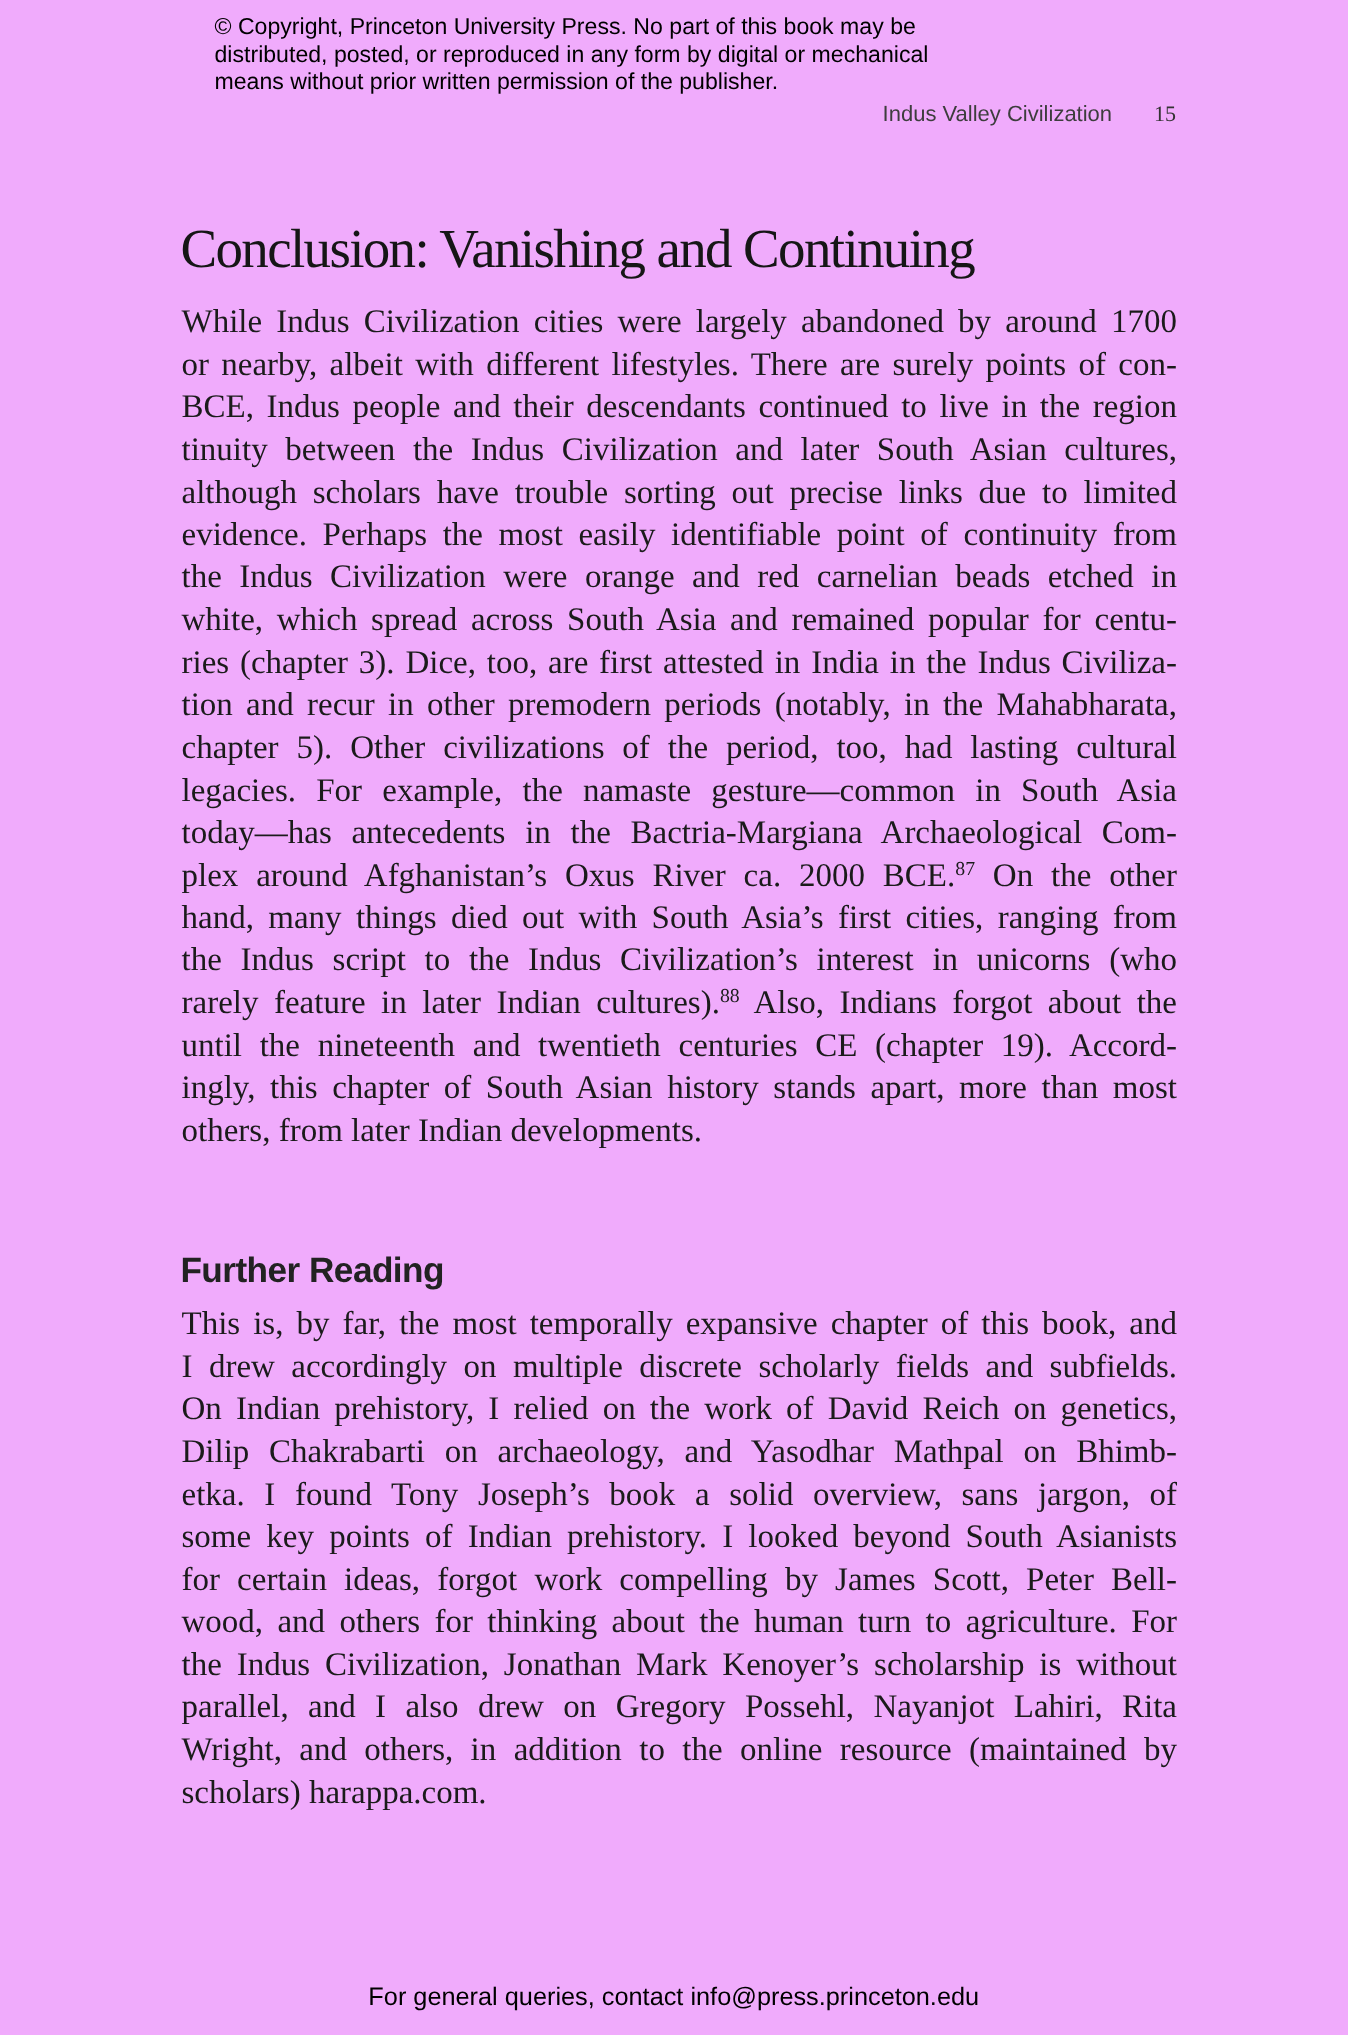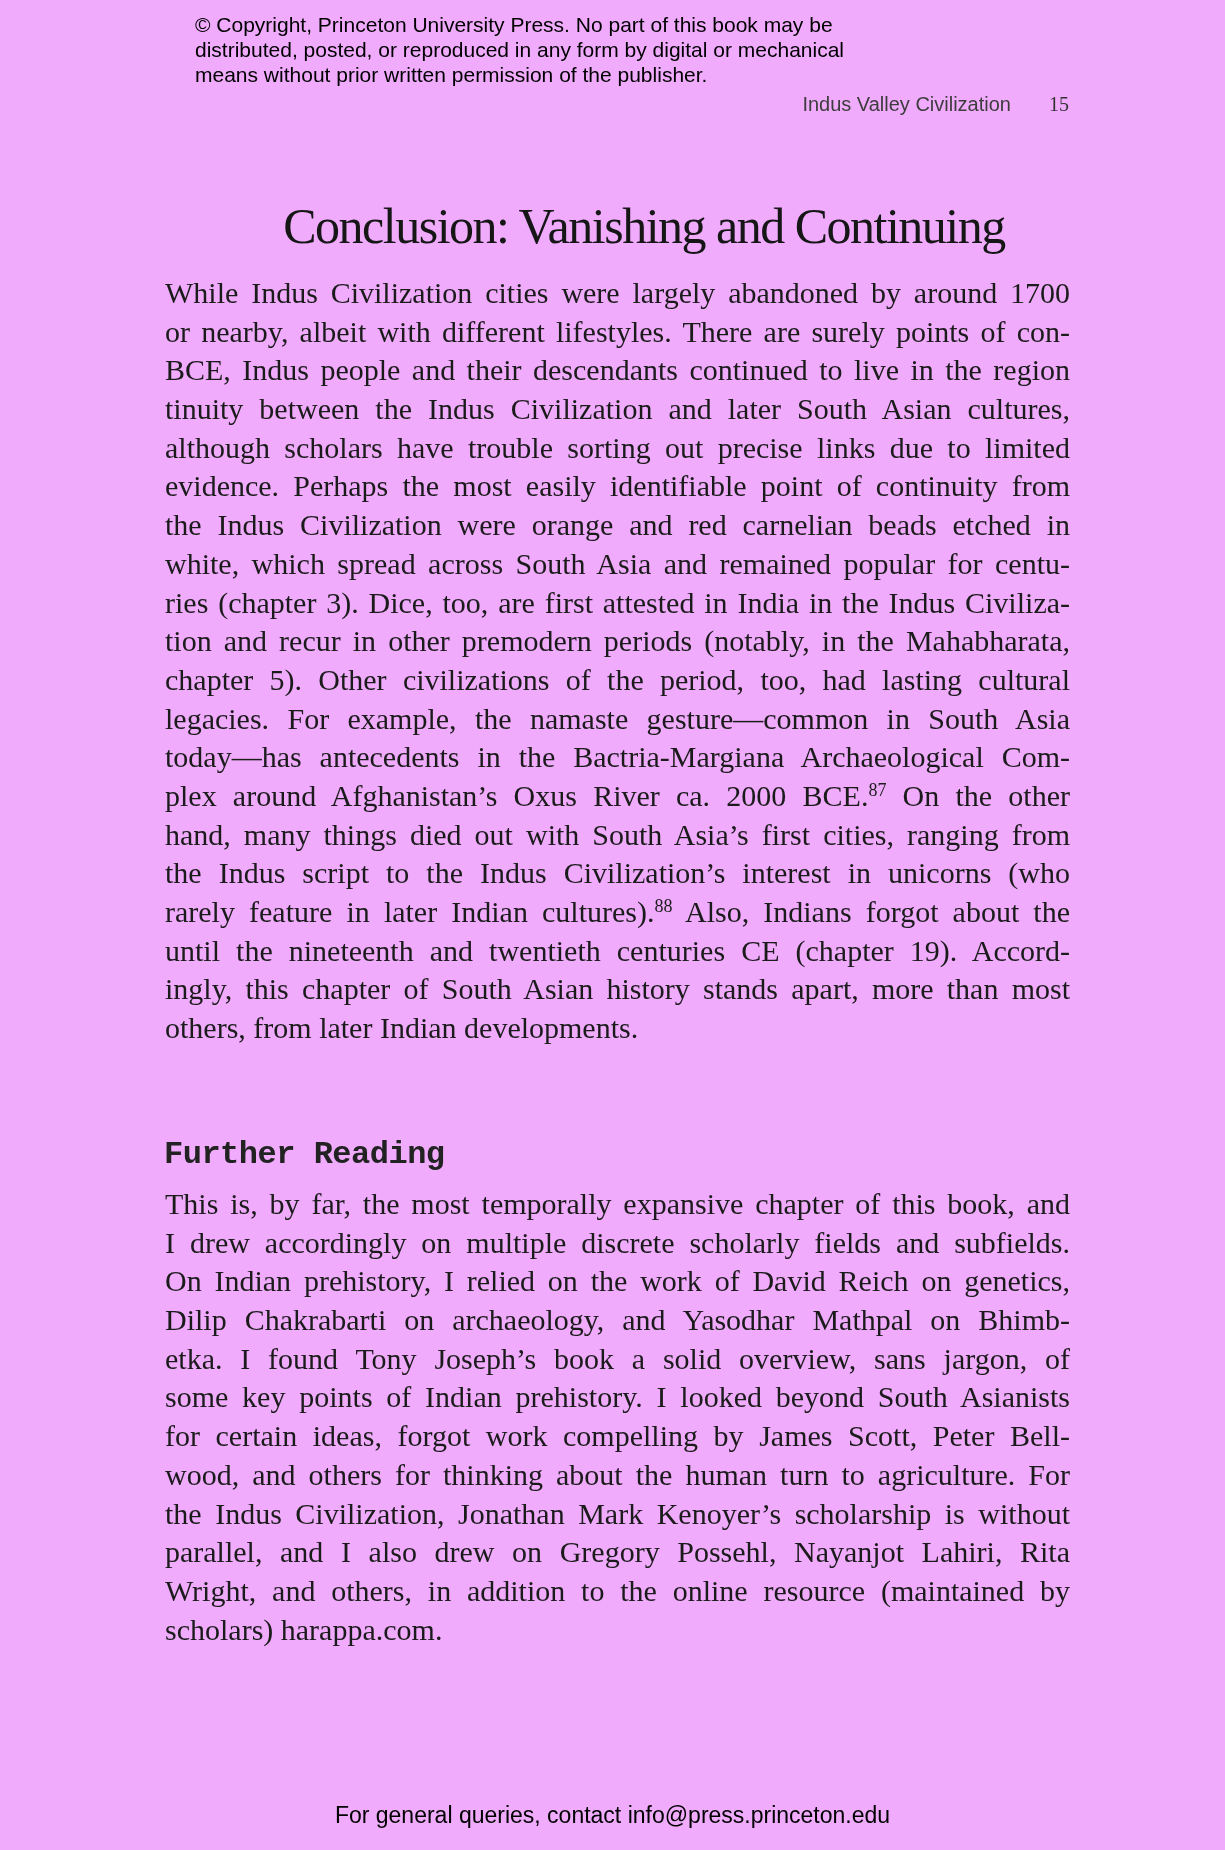--- a/index.html
+++ b/index.html
@@ -42,21 +42,20 @@
     position: absolute;
     left: 164px;
     top: 201px;
     width: 960px;
     font-family: "Liberation Serif", serif;
     font-size: 50px;
     line-height: 50px;
     letter-spacing: -1.5px;
     color: #161616;
     white-space: nowrap;
-    text-align: center;
   }
   .body-para {
     position: absolute;
     left: 165px;
     width: 905px;
     font-family: "Liberation Serif", serif;
     font-size: 30px;
     line-height: 38.7px;
     color: #1b1b1b;
   }
@@ -76,21 +75,21 @@
     font-size: 0.6em;
     line-height: 0;
     position: relative;
     top: -0.55em;
     vertical-align: baseline;
   }
   .section-heading {
     position: absolute;
     left: 164px;
     top: 1136px;
-    font-family: Liberation Mono, monospace;
+    font-family: Liberation Sans, sans-serif;
     font-weight: bold;
     font-size: 32px;
     letter-spacing: -0.5px;
     color: #222222;
   }
   .footer {
     position: absolute;
     left: 0;
     top: 1802px;
     width: 100%;

